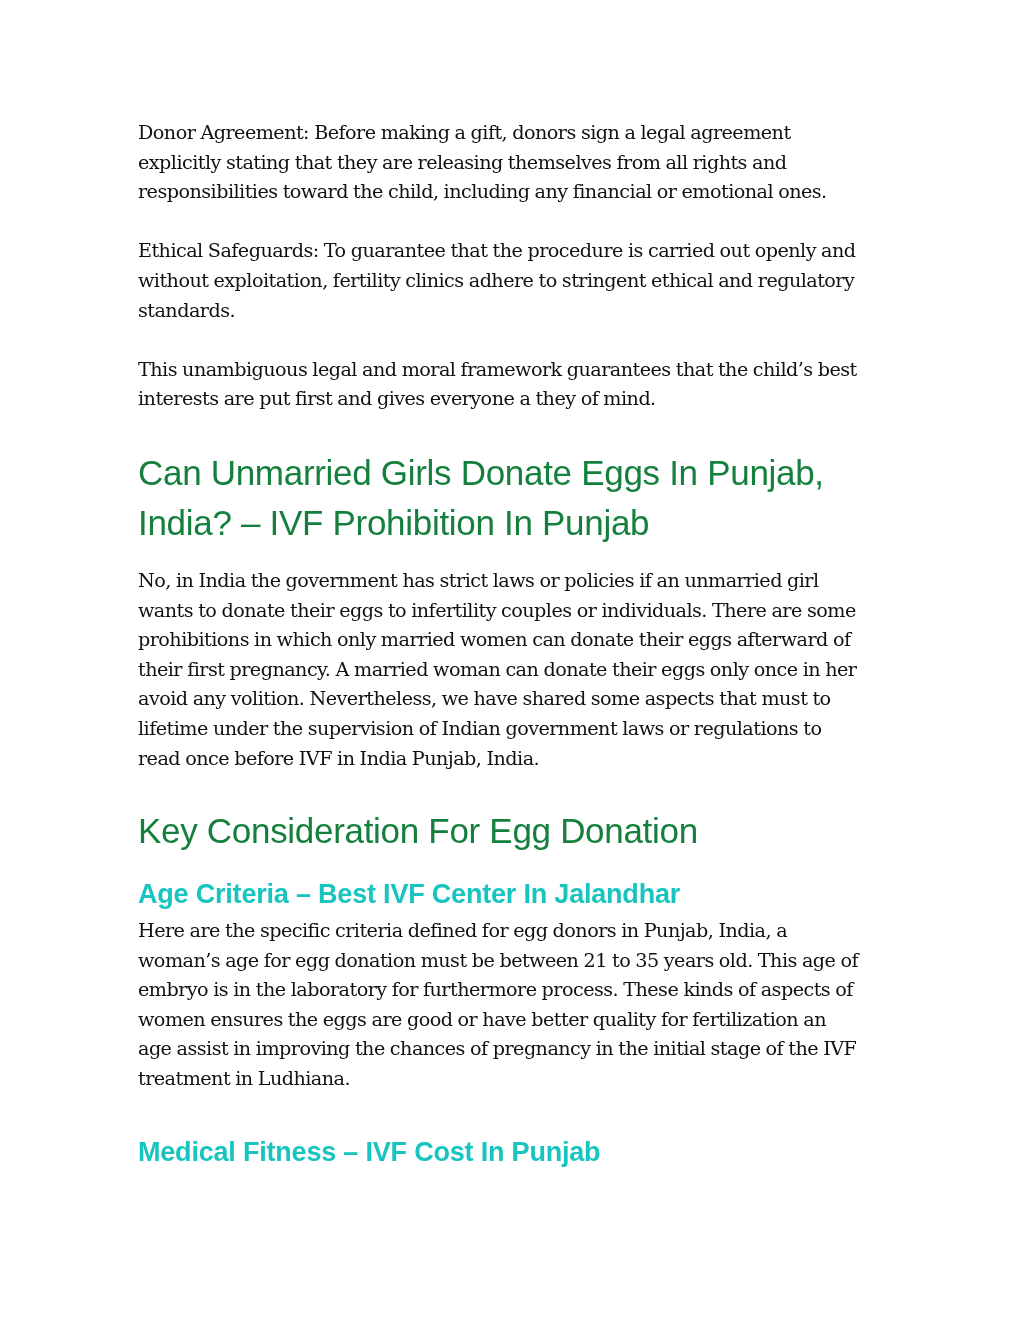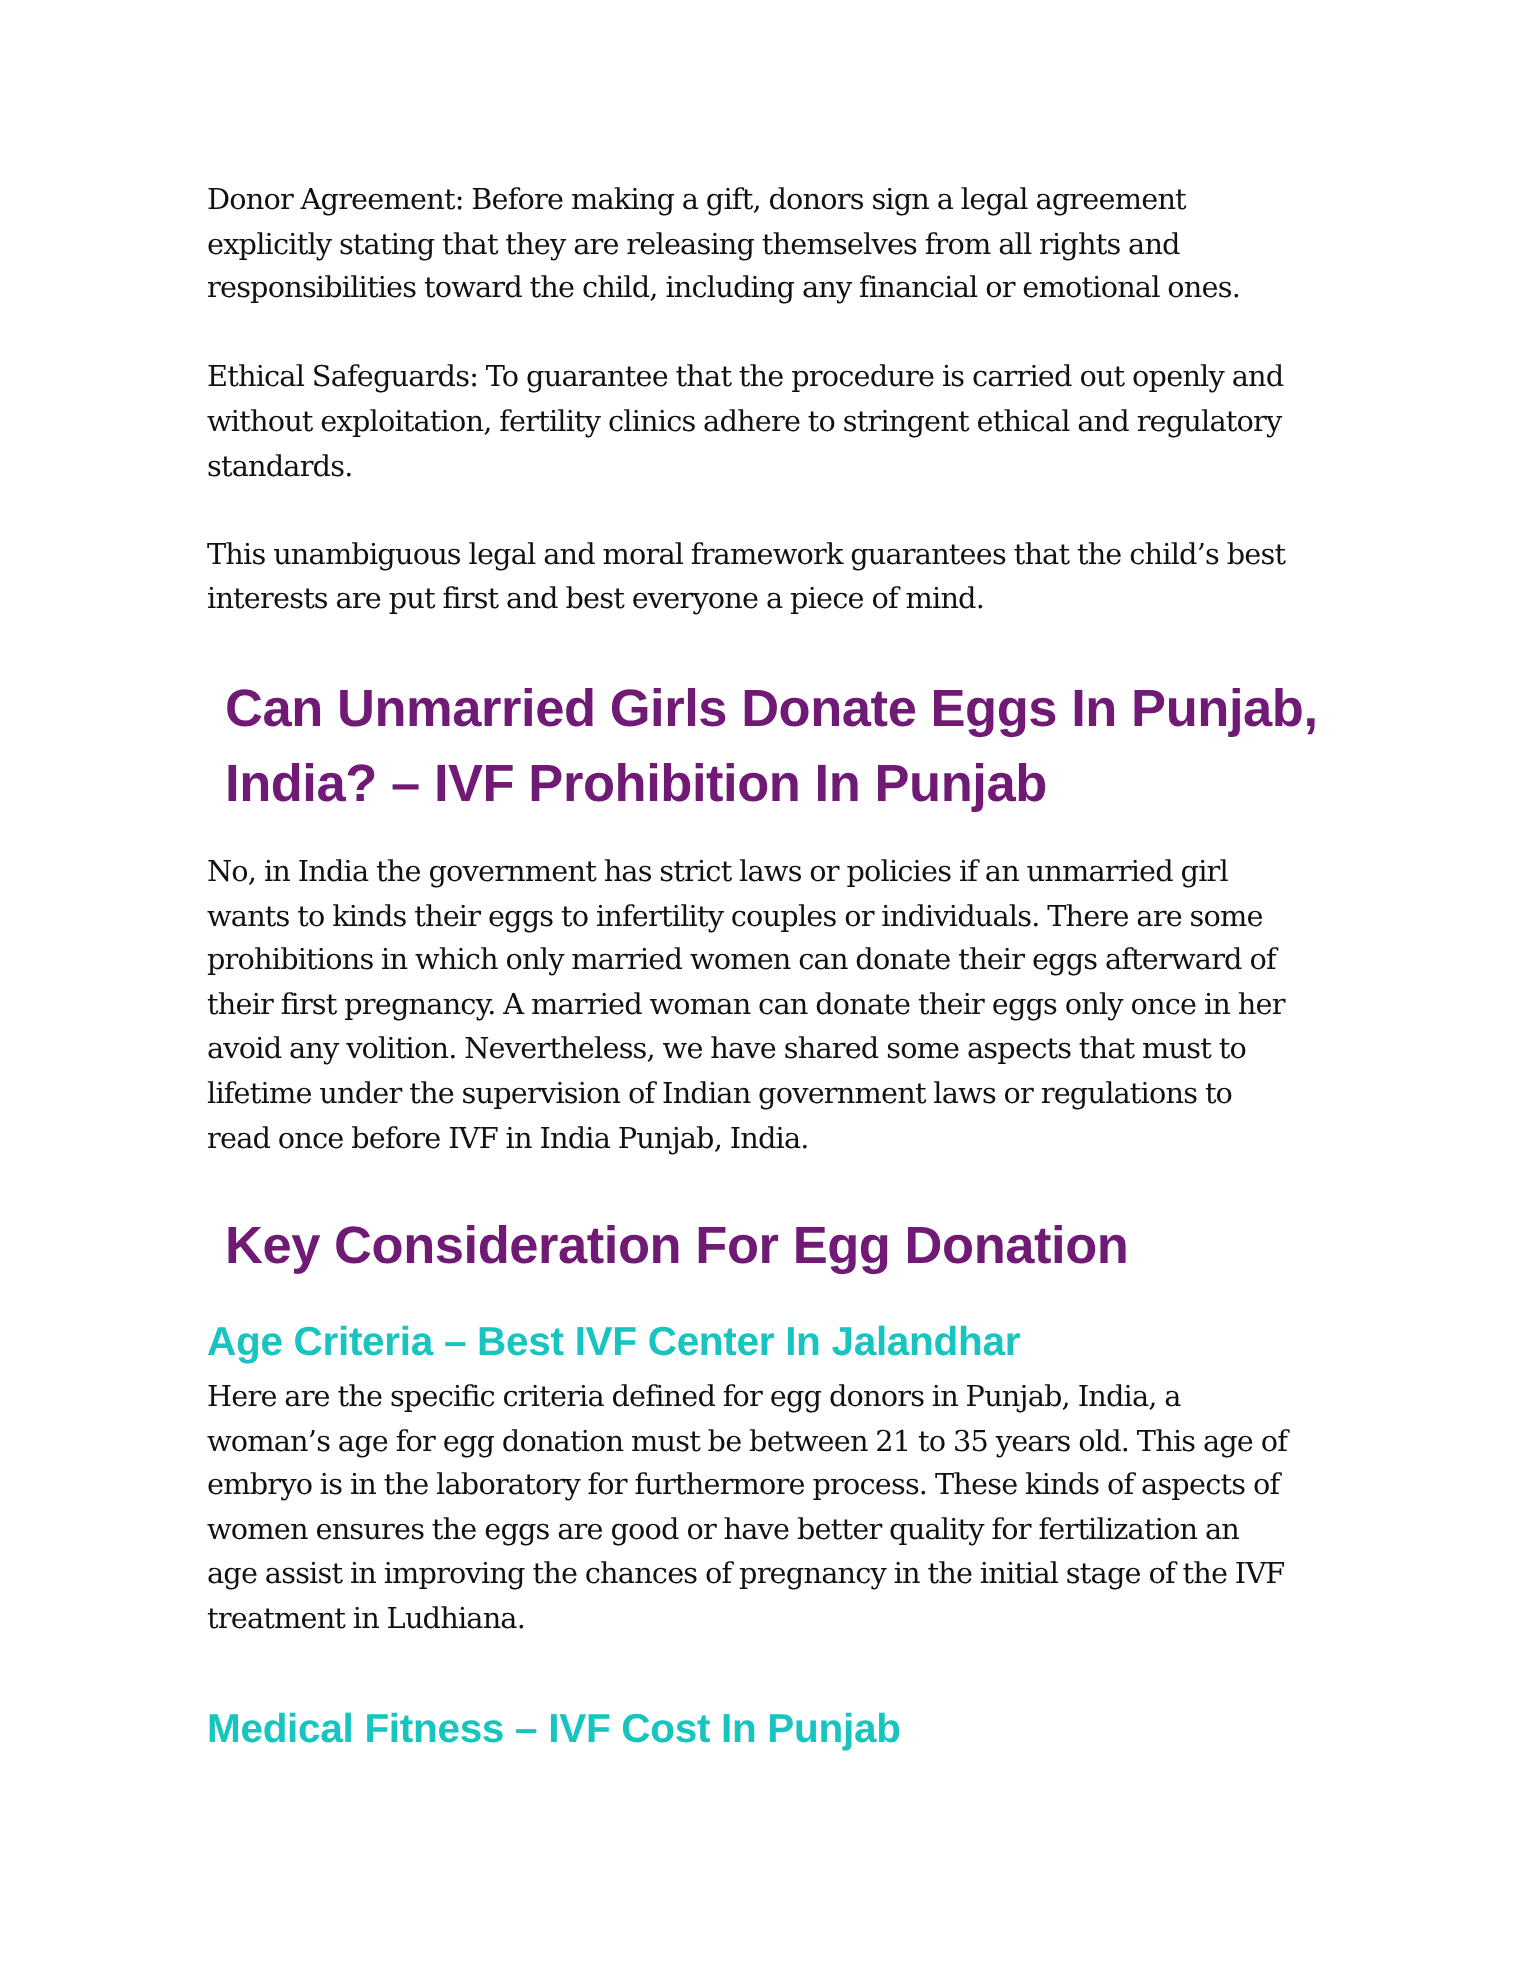--- a/index.html
+++ b/index.html
@@ -27,23 +27,23 @@
       margin: 0;
       letter-spacing: -0.55px;
       word-spacing: -0.4px;
       white-space: normal;
     }
     .gap { height: 29.6px; }
     .h1 {
       font-family: "Liberation Sans", sans-serif;
       font-size: 35px;
       line-height: 50px;
-      font-weight: bold;
-      color: #701a75;
-      margin: 12px;
+      font-weight: normal;
+      color: #15803d;
+      margin: 0;
       letter-spacing: -0.3px;
     }
     .h2 {
       font-family: "Liberation Sans", sans-serif;
       font-size: 27px;
       line-height: 36px;
       font-weight: bold;
       margin: 0;
       letter-spacing: -0.2px;
     }
@@ -63,30 +63,30 @@
 
   <p class="para">
     <span class="line">Ethical Safeguards: To guarantee that the procedure is carried out openly and</span>
     <span class="line">without exploitation, fertility clinics adhere to stringent ethical and regulatory</span>
     <span class="line">standards.</span>
   </p>
   <div class="gap"></div>
 
   <p class="para">
     <span class="line">This unambiguous legal and moral framework guarantees that the child’s best</span>
-    <span class="line">interests are put first and best everyone a piece of mind.</span>
+    <span class="line">interests are put first and gives everyone a they of mind.</span>
   </p>
 
   <h1 class="h1" style="margin-top:34px;">
     <span class="line">Can Unmarried Girls Donate Eggs In Punjab,</span>
     <span class="line">India? – IVF Prohibition In Punjab</span>
   </h1>
   <p class="para" style="margin-top:18px;">
     <span class="line">No, in India the government has strict laws or policies if an unmarried girl</span>
-    <span class="line">wants to kinds their eggs to infertility couples or individuals. There are some</span>
+    <span class="line">wants to donate their eggs to infertility couples or individuals. There are some</span>
     <span class="line">prohibitions in which only married women can donate their eggs afterward of</span>
     <span class="line">their first pregnancy. A married woman can donate their eggs only once in her</span>
     <span class="line">avoid any volition. Nevertheless, we have shared some aspects that must to</span>
     <span class="line">lifetime under the supervision of Indian government laws or regulations to</span>
     <span class="line">read once before IVF in India Punjab, India.</span>
   </p>
 
   <h1 class="h1" style="margin-top:33px;">
     <span class="line">Key Consideration For Egg Donation</span>
   </h1>

